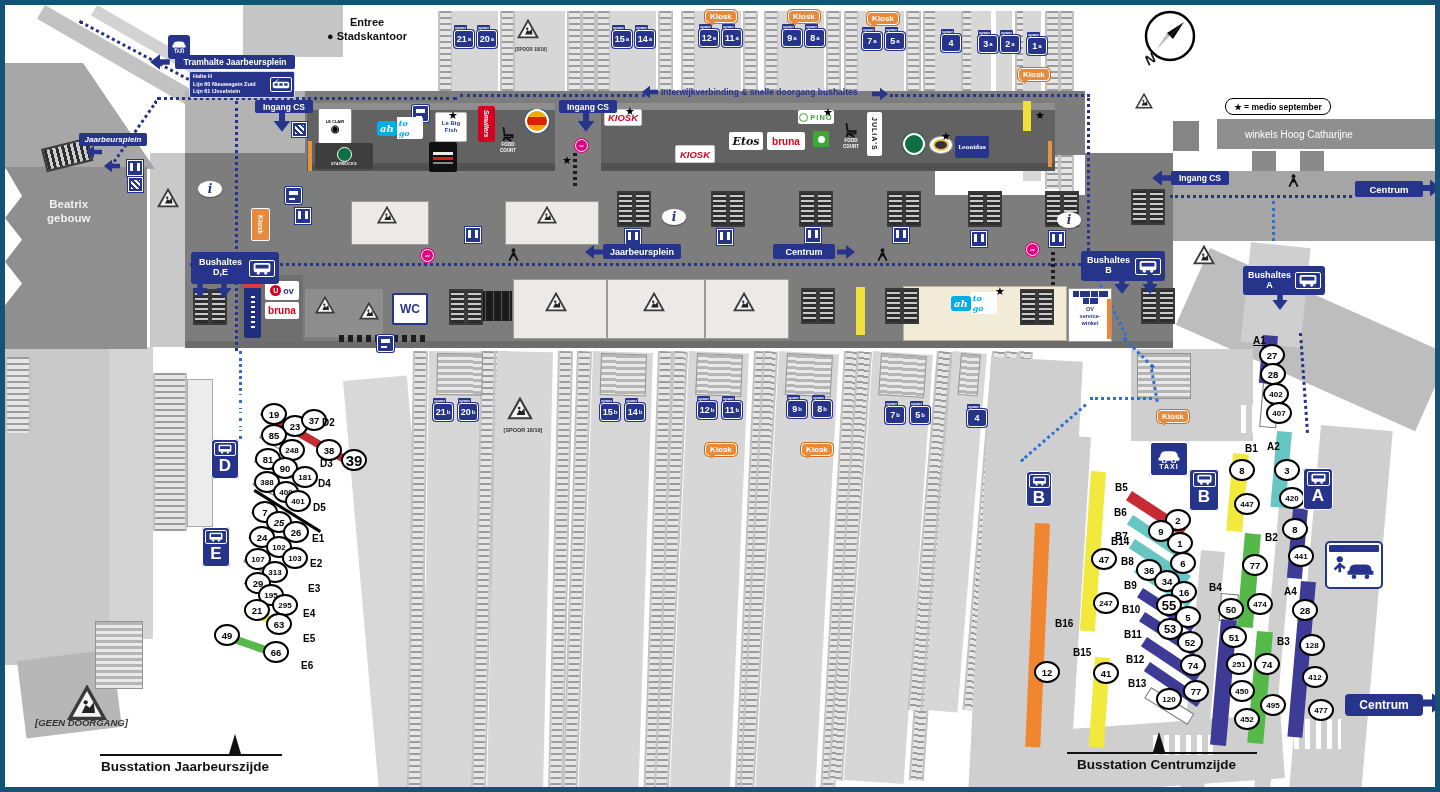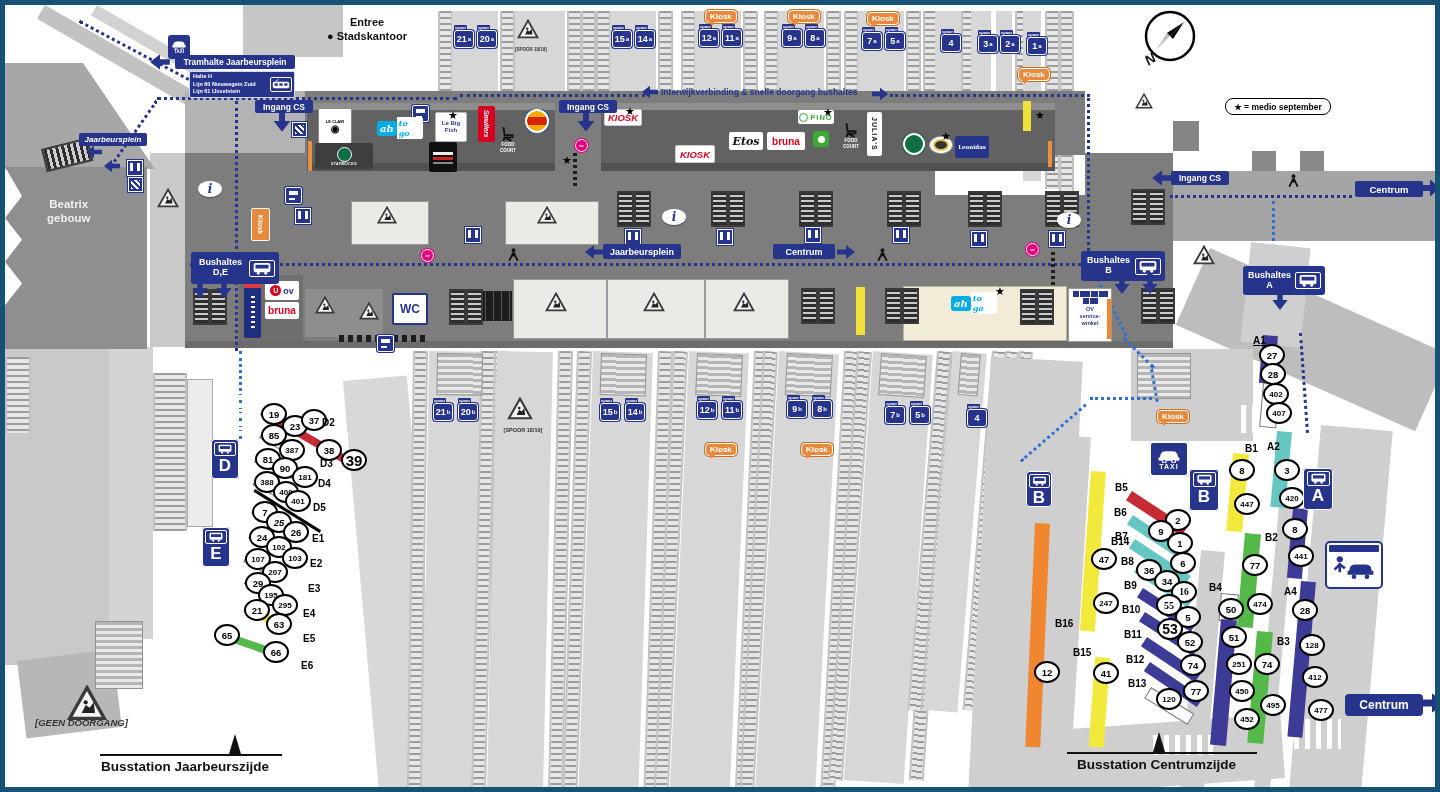--- a/index.html
+++ b/index.html
@@ -653,21 +653,21 @@
       </div>
       <div class="stripe" style="left: 259px; top: 403px; width: 103.942px; height: 8px; background: rgb(198, 42, 50); transform-origin: 0px 0px; transform: rotate(30.0184deg);"></div>
       <div class="stopc" style="left: 256px; top: 398px; font-size: 9.5px;">19</div>
       <div class="stopc" style="left: 277px; top: 410px; font-size: 9.5px;">23</div>
       <div class="stopc" style="left: 296px; top: 404px; font-size: 9.5px;">37</div>
       <div class="stopc" style="left: 311px; top: 434px; font-size: 9.5px;">38</div>
       <div class="stopc" style="left: 336px; top: 444px; font-size: 15px;">39</div>
       <div class="rowlab" style="left: 317px; top: 412px;">D2</div>
       <div class="stripe" style="left: 259px; top: 424px; width: 41.6773px; height: 8px; background: rgb(255, 255, 255); border: 1px solid rgb(119, 119, 119); transform-origin: 0px 0px; transform: rotate(30.2564deg);"></div>
       <div class="stopc" style="left: 256px; top: 419px; font-size: 9.5px;">85</div>
-      <div class="stopc" style="left: 274px; top: 434px; font-size: 8px;">387</div>
+      <div class="stopc" style="left: 274px; top: 434px; font-size: 8px;">248</div>
       <div class="rowlab" style="left: 315px; top: 453px;">D3</div>
       <div class="stripe" style="left: 253px; top: 448px; width: 60.0083px; height: 8px; background: rgb(255, 255, 255); border: 1px solid rgb(119, 119, 119); transform-origin: 0px 0px; transform: rotate(23.5747deg);"></div>
       <div class="stopc" style="left: 250px; top: 443px; font-size: 9.5px;">81</div>
       <div class="stopc" style="left: 267px; top: 452px; font-size: 9.5px;">90</div>
       <div class="stopc" style="left: 287px; top: 461px; font-size: 8px;">181</div>
       <div class="rowlab" style="left: 313px; top: 473px;">D4</div>
       <div class="stripe" style="left: 252px; top: 471px; width: 55.0091px; height: 8px; background: rgb(255, 255, 255); border: 1px solid rgb(119, 119, 119); transform-origin: 0px 0px; transform: rotate(27.0309deg);"></div>
       <div class="stopc" style="left: 249px; top: 466px; font-size: 8px;">388</div>
       <div class="stopc" style="left: 268px; top: 476px; font-size: 8px;">400</div>
       <div class="stopc" style="left: 280px; top: 485px; font-size: 8px;">401</div>
@@ -677,57 +677,57 @@
       <div class="stopc" style="left: 261px; top: 506px; font-size: 9.5px; font-style: italic;">25</div>
       <div class="stopc" style="left: 278px; top: 516px; font-size: 9.5px;">26</div>
       <div class="rowlab" style="left: 307px; top: 528px;">E1</div>
       <div class="stripe" style="left: 247px; top: 526px; width: 57.7062px; height: 8px; background: rgb(148, 60, 149); transform-origin: 0px 0px; transform: rotate(27.8973deg);"></div>
       <div class="stopc" style="left: 244px; top: 521px; font-size: 9.5px;">24</div>
       <div class="stopc" style="left: 261px; top: 531px; font-size: 8px;">102</div>
       <div class="stopc" style="left: 277px; top: 542px; font-size: 8px;">103</div>
       <div class="rowlab" style="left: 305px; top: 553px;">E2</div>
       <div class="stripe" style="left: 243px; top: 548px; width: 39.8246px; height: 8px; background: rgb(255, 255, 255); border: 1px solid rgb(119, 119, 119); transform-origin: 0px 0px; transform: rotate(28.4956deg);"></div>
       <div class="stopc" style="left: 240px; top: 543px; font-size: 8px;">107</div>
-      <div class="stopc" style="left: 257px; top: 556px; font-size: 8px;">207</div>
+      <div class="stopc" style="left: 257px; top: 556px; font-size: 8px;">313</div>
       <div class="rowlab" style="left: 303px; top: 578px;">E3</div>
       <div class="stripe" style="left: 243px; top: 572px; width: 53px; height: 8px; background: rgb(148, 60, 149); transform-origin: 0px 0px; transform: rotate(31.8908deg);"></div>
       <div class="stopc" style="left: 240px; top: 567px; font-size: 9.5px;">29</div>
       <div class="stopc" style="left: 253px; top: 579px; font-size: 8px;">195</div>
       <div class="stopc" style="left: 267px; top: 589px; font-size: 8px;">295</div>
       <div class="rowlab" style="left: 298px; top: 603px;">E4</div>
       <div class="stripe" style="left: 242px; top: 599px; width: 44.7214px; height: 8px; background: rgb(242, 233, 61); transform-origin: 0px 0px; transform: rotate(26.5651deg);"></div>
       <div class="stopc" style="left: 239px; top: 594px; font-size: 9.5px;">21</div>
       <div class="stopc" style="left: 261px; top: 608px; font-size: 9.5px;">63</div>
       <div class="rowlab" style="left: 298px; top: 628px;">E5</div>
       <div class="stripe" style="left: 212px; top: 624px; width: 70.8378px; height: 8px; background: rgb(84, 185, 72); transform-origin: 0px 0px; transform: rotate(18.9465deg);"></div>
-      <div class="stopc" style="left: 209px; top: 619px; font-size: 9.5px;">65</div>
+      <div class="stopc" style="left: 209px; top: 619px; font-size: 9.5px;">49</div>
       <div class="stopc" style="left: 258px; top: 636px; font-size: 9.5px;">66</div>
       <div class="rowlab" style="left: 296px; top: 655px;">E6</div>
       <div class="abs" style="left: 250px; top: 484px; width: 78px; height: 3px; background: rgb(0, 0, 0); transform-origin: 0px 0px; transform: rotate(32deg);"></div>
       <div class="stripe" style="left: 1127px; top: 486px; width: 65.7343px; height: 11px; background: rgb(198, 42, 50); transform-origin: 0px 0px; transform: rotate(33.2066deg);"></div>
       <div class="stopc" style="left: 1160px; top: 504px; font-size: 9.5px;">2</div>
       <div class="rowlab" style="left: 1110px; top: 477px;">B5</div>
       <div class="stripe" style="left: 1128px; top: 510px; width: 67.1193px; height: 11px; background: rgb(102, 198, 194); transform-origin: 0px 0px; transform: rotate(33.4533deg);"></div>
       <div class="stopc" style="left: 1143px; top: 515px; font-size: 9.5px;">9</div>
       <div class="stopc" style="left: 1162px; top: 527px; font-size: 9.5px;">1</div>
       <div class="rowlab" style="left: 1109px; top: 502px;">B6</div>
       <div class="stripe" style="left: 1130px; top: 534px; width: 67.1193px; height: 11px; background: rgb(102, 198, 194); transform-origin: 0px 0px; transform: rotate(33.4533deg);"></div>
       <div class="stopc" style="left: 1165px; top: 547px; font-size: 9.5px;">6</div>
       <div class="rowlab" style="left: 1110px; top: 526px;">B7</div>
       <div class="stripe" style="left: 1135px; top: 558px; width: 63.5138px; height: 11px; background: rgb(102, 198, 194); transform-origin: 0px 0px; transform: rotate(33.4399deg);"></div>
       <div class="stopc" style="left: 1131px; top: 554px; font-size: 9.5px;">36</div>
       <div class="stopc" style="left: 1149px; top: 565px; font-size: 9.5px;">34</div>
-      <div class="stopc" style="left: 1166px; top: 576px; font-size: 9.5px; font-family: Liberation Serif, serif;">16</div>
+      <div class="stopc" style="left: 1166px; top: 576px; font-size: 9.5px;">16</div>
       <div class="rowlab" style="left: 1116px; top: 551px;">B8</div>
       <div class="stripe" style="left: 1138px; top: 583px; width: 64.3506px; height: 11px; background: rgb(61, 59, 150); transform-origin: 0px 0px; transform: rotate(32.9492deg);"></div>
-      <div class="stopc" style="left: 1151px; top: 589px; font-size: 10px; font-family: Liberation Serif, serif;">55</div>
+      <div class="stopc" style="left: 1151px; top: 589px; font-size: 13px;">55</div>
       <div class="stopc" style="left: 1170px; top: 601px; font-size: 9.5px;">5</div>
       <div class="rowlab" style="left: 1119px; top: 575px;">B9</div>
       <div class="stripe" style="left: 1140px; top: 607px; width: 64.3506px; height: 11px; background: rgb(61, 59, 150); transform-origin: 0px 0px; transform: rotate(32.9492deg);"></div>
-      <div class="stopc" style="left: 1152px; top: 613px; font-size: 14px;">53</div>
+      <div class="stopc" style="left: 1152px; top: 613px; font-size: 11px;">53</div>
       <div class="stopc" style="left: 1172px; top: 626px; font-size: 9.5px;">52</div>
       <div class="rowlab" style="left: 1117px; top: 599px;">B10</div>
       <div class="stripe" style="left: 1142px; top: 632px; width: 64.8999px; height: 11px; background: rgb(61, 59, 150); transform-origin: 0px 0px; transform: rotate(33.6901deg);"></div>
       <div class="stopc" style="left: 1175px; top: 649px; font-size: 9.5px;">74</div>
       <div class="rowlab" style="left: 1119px; top: 624px;">B11</div>
       <div class="stripe" style="left: 1145px; top: 657px; width: 64.0703px; height: 11px; background: rgb(61, 59, 150); transform-origin: 0px 0px; transform: rotate(34.1861deg);"></div>
       <div class="stopc" style="left: 1178px; top: 675px; font-size: 9.5px;">77</div>
       <div class="rowlab" style="left: 1121px; top: 649px;">B12</div>
       <div class="stripe" style="left: 1146px; top: 682px; width: 49.3964px; height: 11px; background: rgb(255, 255, 255); border: 1px solid rgb(119, 119, 119); transform-origin: 0px 0px; transform: rotate(31.7595deg);"></div>
       <div class="stopc" style="left: 1151px; top: 683px; font-size: 8px;">120</div>
@@ -787,20 +787,23 @@
     </div>
 
   <div class="lab" style="left:322px;top:10px;font-size:11px;text-align:center;line-height:1.3;">
     <div>Entree</div>
     <div><span>● </span><span>Stadskantoor</span></div>
   </div>
   <div class="lab" style="left:42px;top:192px;color:#f0f0f0;font-size:11.5px;text-align:center;line-height:1.25;z-index:12;">
     <div>Beatrix</div>
     <div>gebouw</div>
   </div>
+  <div class="abs" style="left:1212px;top:114px;width:224px;height:30px;background:#8f8f8f;z-index:12;display:flex;align-items:center;">
+    <span style="color:#fff;font-size:10px;font-weight:400;margin-left:28px;">winkels Hoog Catharijne</span>
+  </div>
   <div class="abs" style="left:1220px;top:93px;width:104px;height:15px;background:#fff;border:1.5px solid #000;border-radius:8px;display:flex;align-items:center;justify-content:center;font-size:8.5px;font-weight:700;z-index:42;">
     <span>★ = medio september</span>
   </div>
 
   <div class="sign" style="left:170px;top:50px;width:120px;height:14px;font-size:8.5px;">
       <span>Tramhalte Jaarbeursplein</span>
     </div>
   <div class="abs" style="left:184px;top:66px;width:104px;height:25px;background:#26348c;border:1px solid #cfd6ff;border-radius:2px;display:flex;align-items:center;z-index:42;">
     <div style="flex:1;padding-left:3px;color:#fff;font-size:5.5px;font-weight:700;line-height:1.4;">
       <div>Halte H</div>

